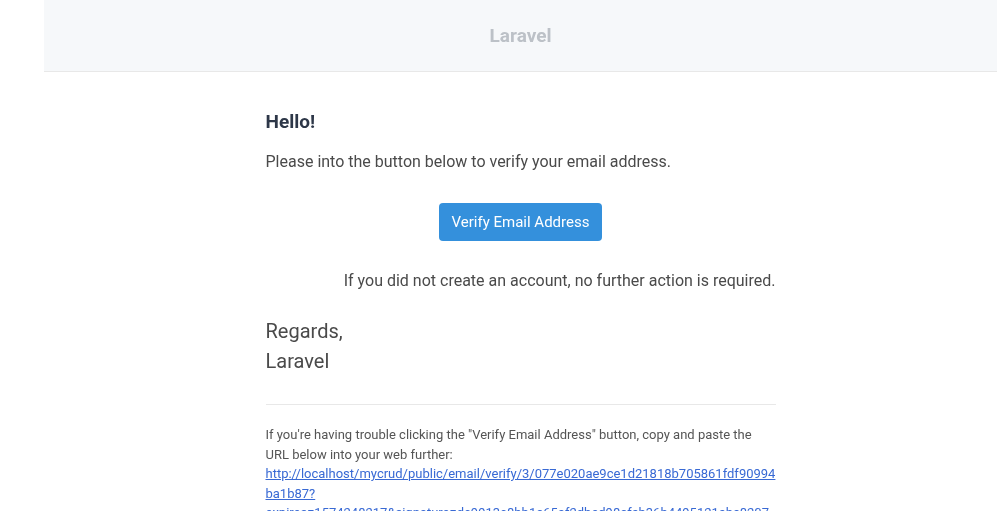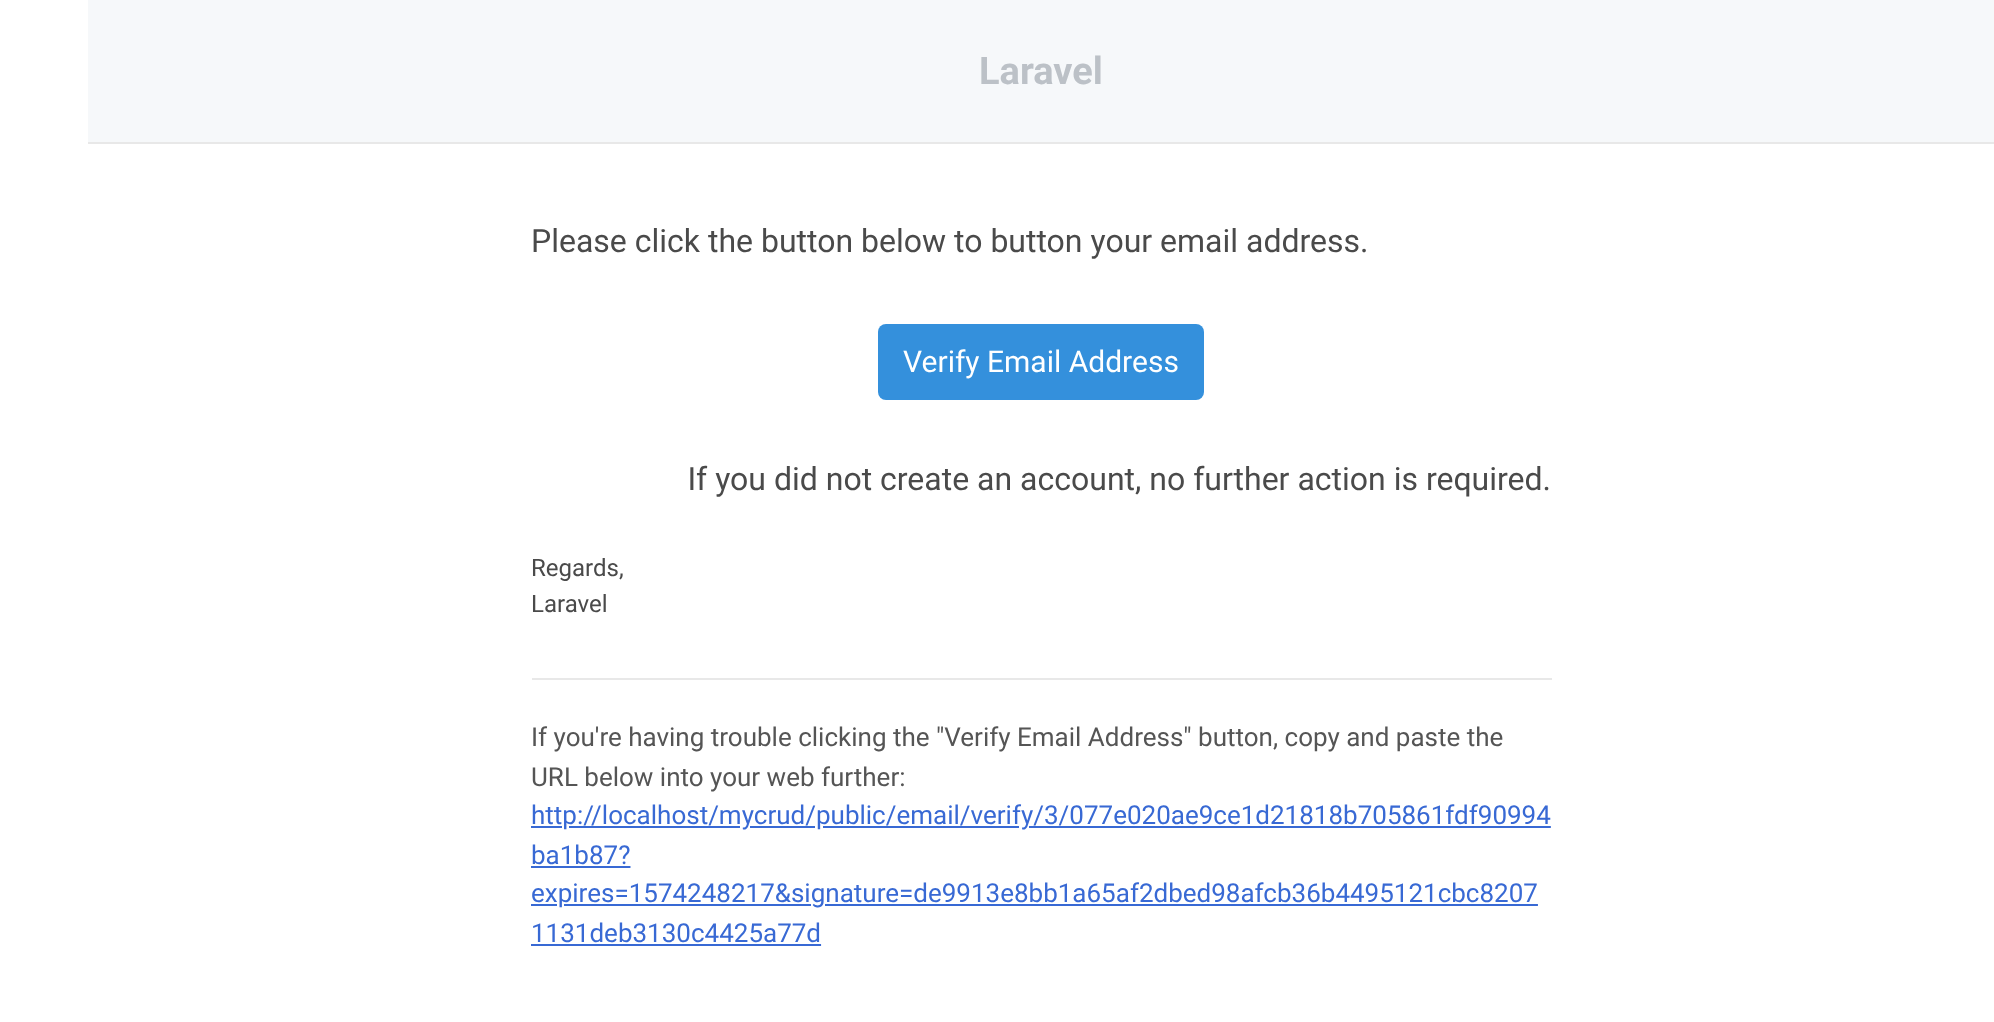--- a/index.html
+++ b/index.html
@@ -64,21 +64,21 @@
       border: none;
       cursor: pointer;
     }
     .no-action {
       font-size: 16px;
       color: #4a4a4a;
       margin-bottom: 26px;
       text-align: right;
     }
     .regards {
-      font-size: 12px;
+      font-size: 20px;
       color: #4a4a4a;
       line-height: 1.5;
       margin-bottom: 28px;
     }
     .divider {
       border: none;
       border-top: 1px solid #e8e8e8;
       margin-bottom: 20px;
     }
     .trouble {
@@ -94,22 +94,23 @@
   </style>
 </head>
 <body>
 
 <div class="container">
   <div class="header">
     <span class="header-title">Laravel</span>
   </div>
 
   <div class="content">
+    <h1 class="greeting">Hello!</h1>
 
-    <p class="body-text">Please click the button below to button your email address.</p>
+    <p class="body-text">Please into the button below to verify your email address.</p>
 
     <div class="button-wrap">
       <a href="#" class="verify-button">Verify Email Address</a>
     </div>
 
     <p class="no-action">If you did not create an account, no further action is required.</p>
 
     <p class="regards">
       <span>Regards,</span><br>
       <span>Laravel</span>

